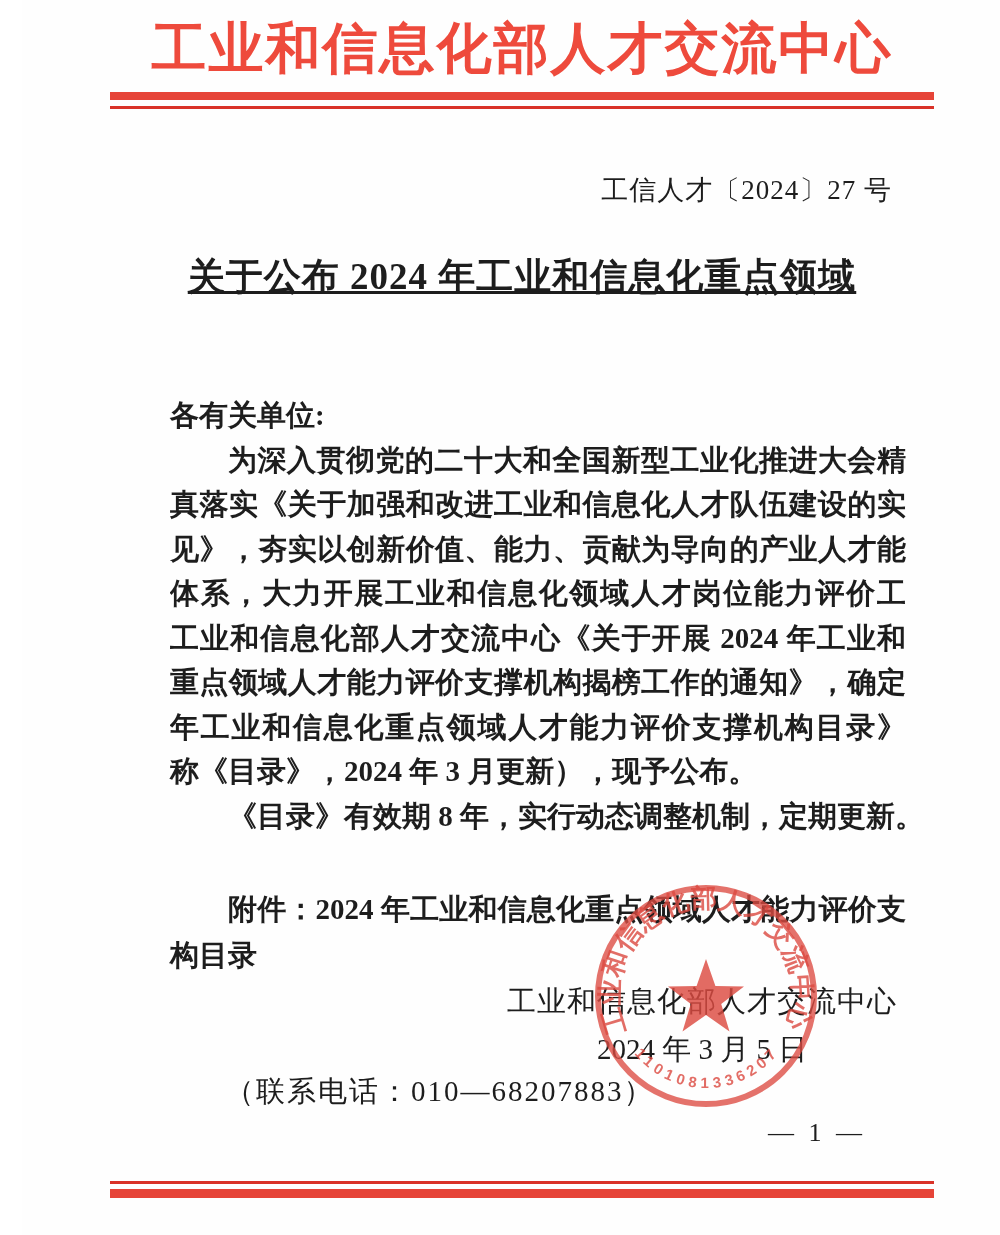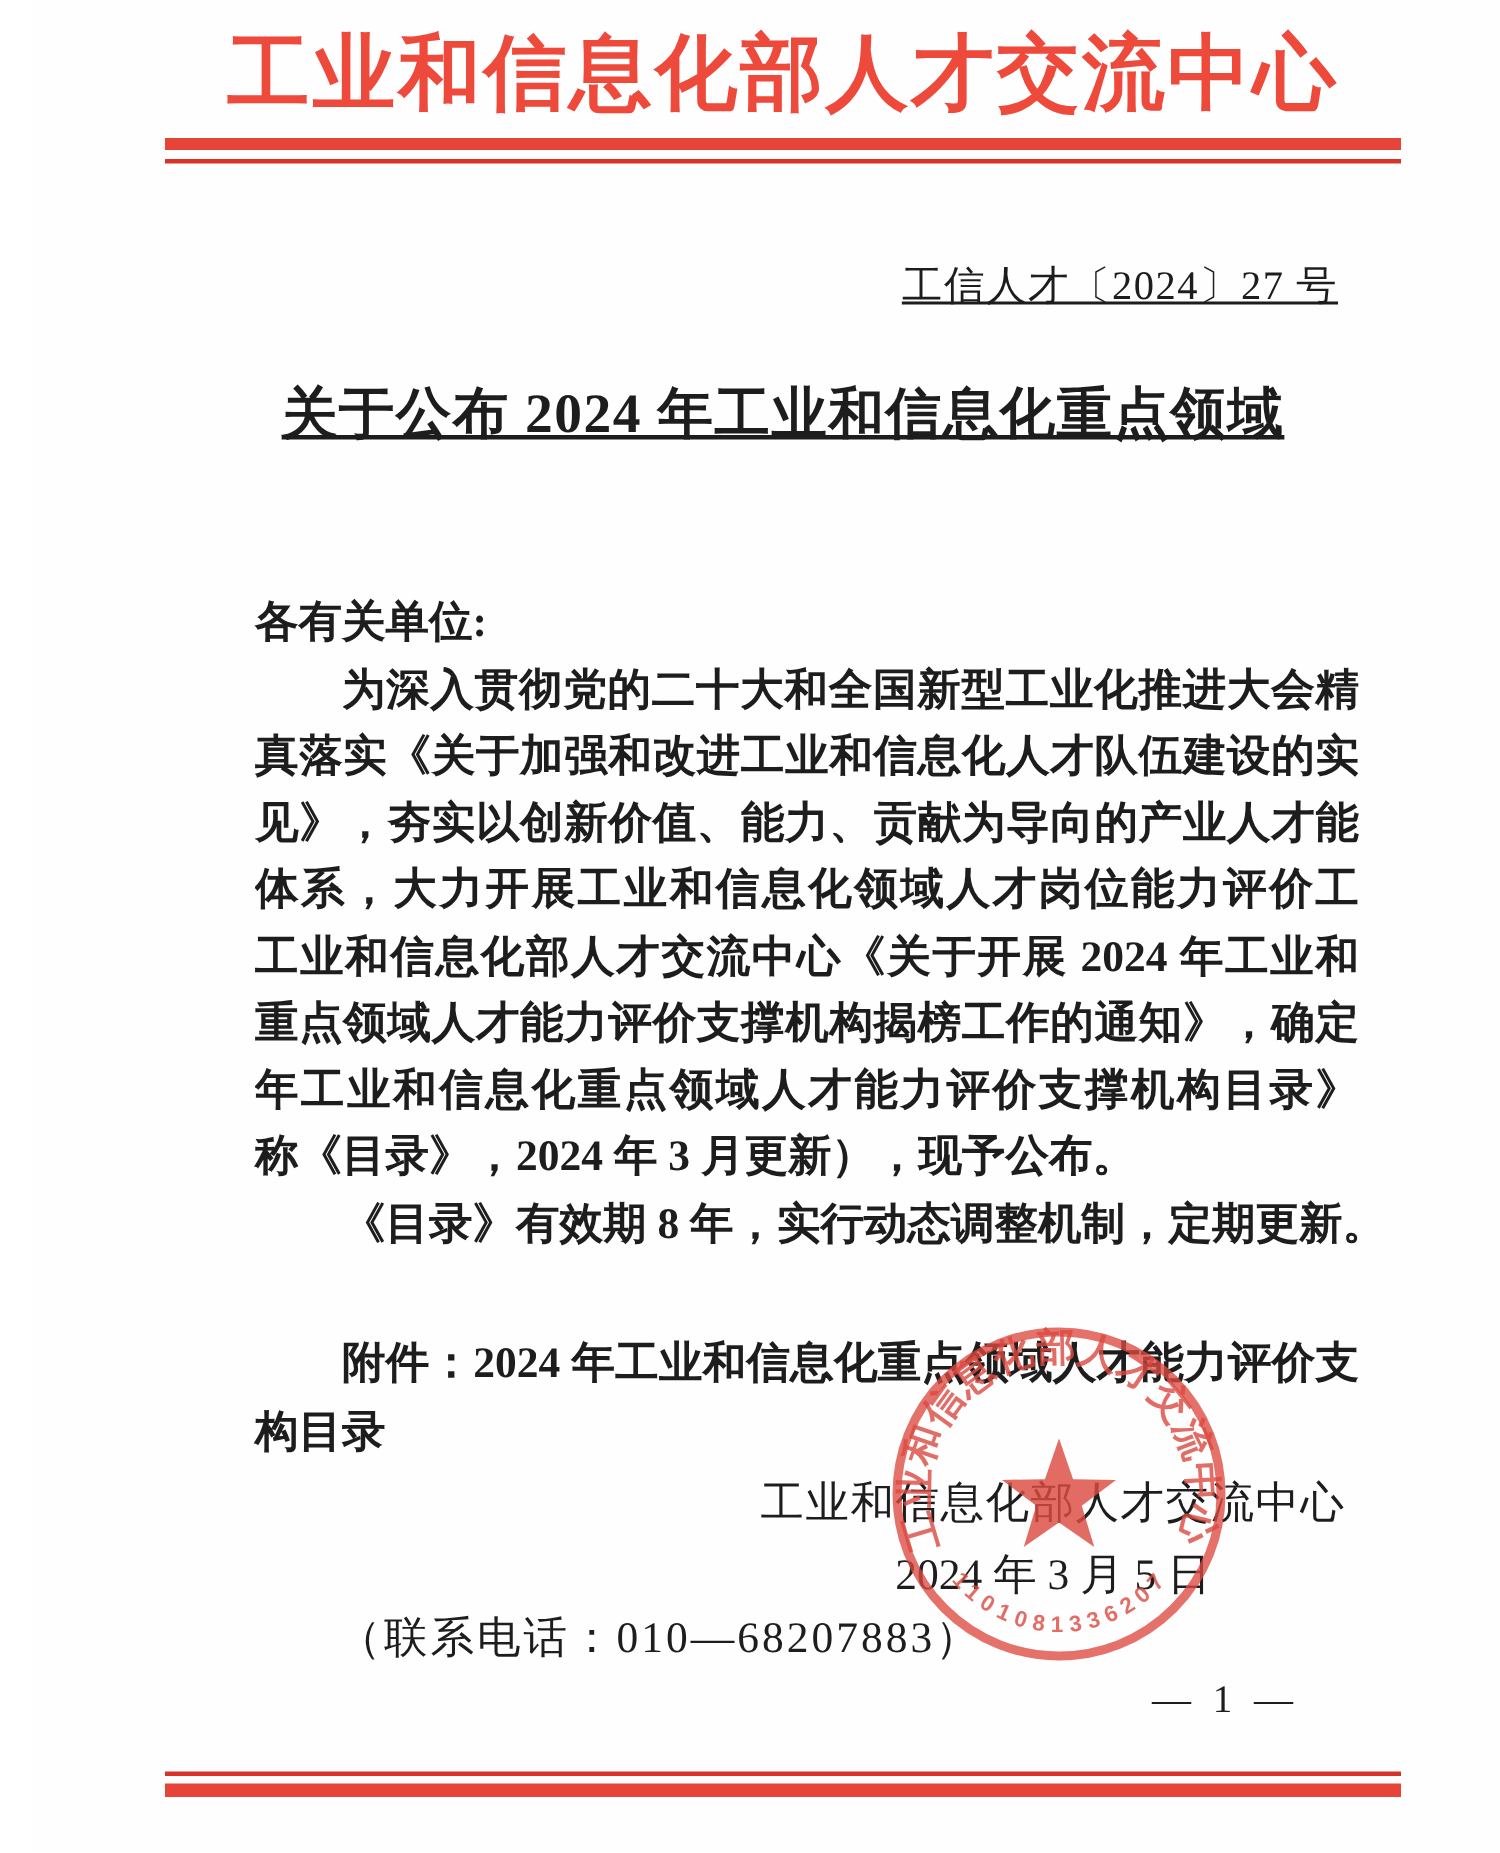--- a/index.html
+++ b/index.html
@@ -30,21 +30,20 @@
   .rule-top-thin   { top: 106px; height: 3px; background: #d93228; }
   .rule-bot-thin   { top: 1181px; height: 3px; background: #d93228; }
   .rule-bot-thick  { top: 1189px; height: 9px; background: #e64438; }
 
   
   .doc-number {
     position: absolute;
     top: 172px; right: 130px;
     font-size: 27px;
     letter-spacing: 1px;
-    text-decoration: underline;
   }
 
   
   .title {
     position: absolute;
     top: 252px; left: 0; width: 100%;
     text-align: center;
     font-size: 37px;
     font-weight: 700;
     line-height: 49px;

